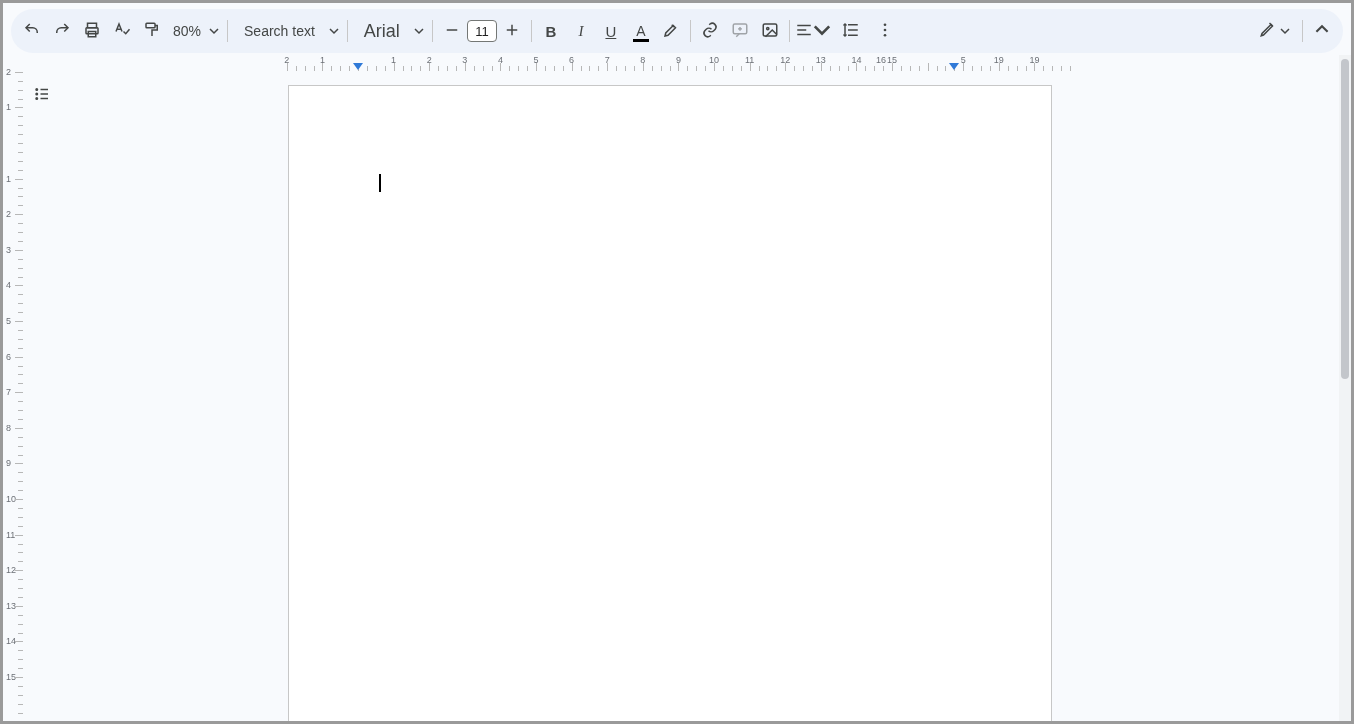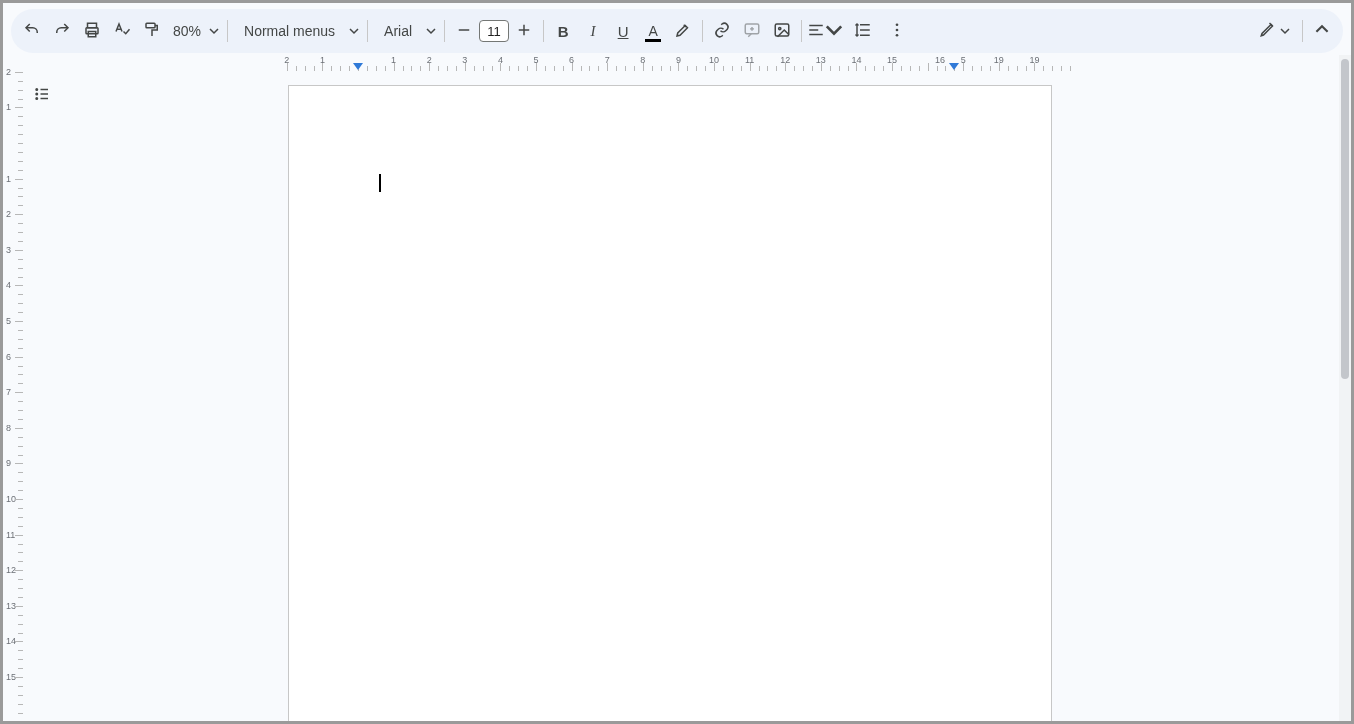--- a/index.html
+++ b/index.html
@@ -27,21 +27,21 @@
   .tbtn {
     width: 30px; height: 30px; display: flex; align-items: center; justify-content: center;
     border-radius: 4px; cursor: pointer; color: #444746; background: transparent;
     border: none; flex-shrink: 0;
   }
   .tbtn svg { width: 18px; height: 18px; }
   .sep { width: 1px; height: 22px; background: #c7c7c7; margin: 0 4px; flex-shrink: 0; }
   .zoom-lbl { font-size: 14px; color: #444746; padding: 0 4px 0 6px; cursor: pointer; }
   .dd-caret { width: 18px; display:flex; align-items:center; justify-content:center; cursor:pointer; color:#444746; }
   .style-dd { font-size: 14px; color:#444746; padding: 0 10px 0 12px; cursor:pointer; min-width: 88px; }
-  .font-dd  { font-size: 14px; color:#444746; padding: 0 10px 0 12px; cursor:pointer; min-width: 48px; }
+  .font-dd  { font-size: 18px; color:#444746; padding: 0 10px 0 12px; cursor:pointer; min-width: 48px; }
   .fsz-box {
     width: 30px; height: 22px; border: 1px solid #747775; border-radius: 4px;
     text-align: center; font-size: 13px; color:#1f1f1f; background:#fff; outline:none;
   }
   .textcolor-wrap { position: relative; width:30px; height:30px; display:flex; align-items:center; justify-content:center; cursor:pointer; }
   .textcolor-bar { position:absolute; bottom:4px; left:7px; width:16px; height:3px; background:#000; }
   .spacer { flex: 1 1 auto; }
   .editing-btn {
     width: 48px; height: 30px; display:flex; align-items:center; justify-content:center; gap:0;
     cursor:pointer;
@@ -145,21 +145,21 @@
 
     <span class="zoom-lbl">80%</span>
     <span class="dd-caret">
       <span><svg width="10" height="10" viewBox="0 0 10 10">
             <path d="M1 3l4 4 4-4" fill="none" stroke="currentColor" stroke-width="1.5"></path>
           </svg></span>
     </span>
 
     <div class="sep"></div>
 
-    <span class="style-dd">Normal menus</span>
+    <span class="style-dd">Search text</span>
     <span class="dd-caret">
       <span><svg width="10" height="10" viewBox="0 0 10 10">
             <path d="M1 3l4 4 4-4" fill="none" stroke="currentColor" stroke-width="1.5"></path>
           </svg></span>
     </span>
 
     <div class="sep"></div>
 
     <span class="font-dd">Arial</span>
     <span class="dd-caret">
@@ -327,21 +327,21 @@
         <div class="num" style="left: 726.6px;">11</div>
         <div class="tick major" style="left: 726.6px;"></div>
         <div class="num" style="left: 762.2px;">12</div>
         <div class="tick major" style="left: 762.2px;"></div>
         <div class="num" style="left: 797.8px;">13</div>
         <div class="tick major" style="left: 797.8px;"></div>
         <div class="num" style="left: 833.4px;">14</div>
         <div class="tick major" style="left: 833.4px;"></div>
         <div class="num" style="left: 869px;">15</div>
         <div class="tick major" style="left: 869px;"></div>
-        <div class="num" style="left: 917px;">16</div>
+        <div class="num" style="left: 858px;">16</div>
         <div class="tick major" style="left: 904.6px;"></div>
         <div class="num" style="left: 940.2px;">5</div>
         <div class="tick major" style="left: 940.2px;"></div>
         <div class="num" style="left: 975.8px;">19</div>
         <div class="tick major" style="left: 975.8px;"></div>
         <div class="num" style="left: 1011.4px;">19</div>
         <div class="tick major" style="left: 1011.4px;"></div>
         <div class="tick minor" style="left: 263.8px;"></div>
         <div class="tick minor" style="left: 272.7px;"></div>
         <div class="tick minor" style="left: 281.6px;"></div>

